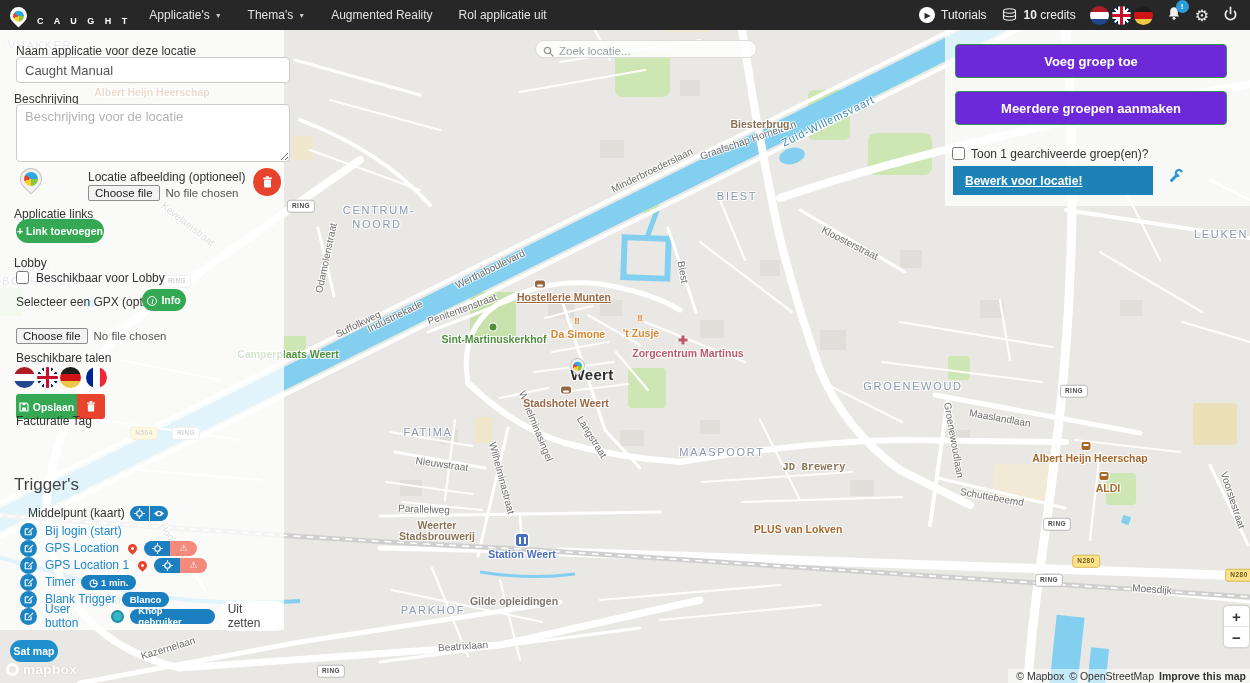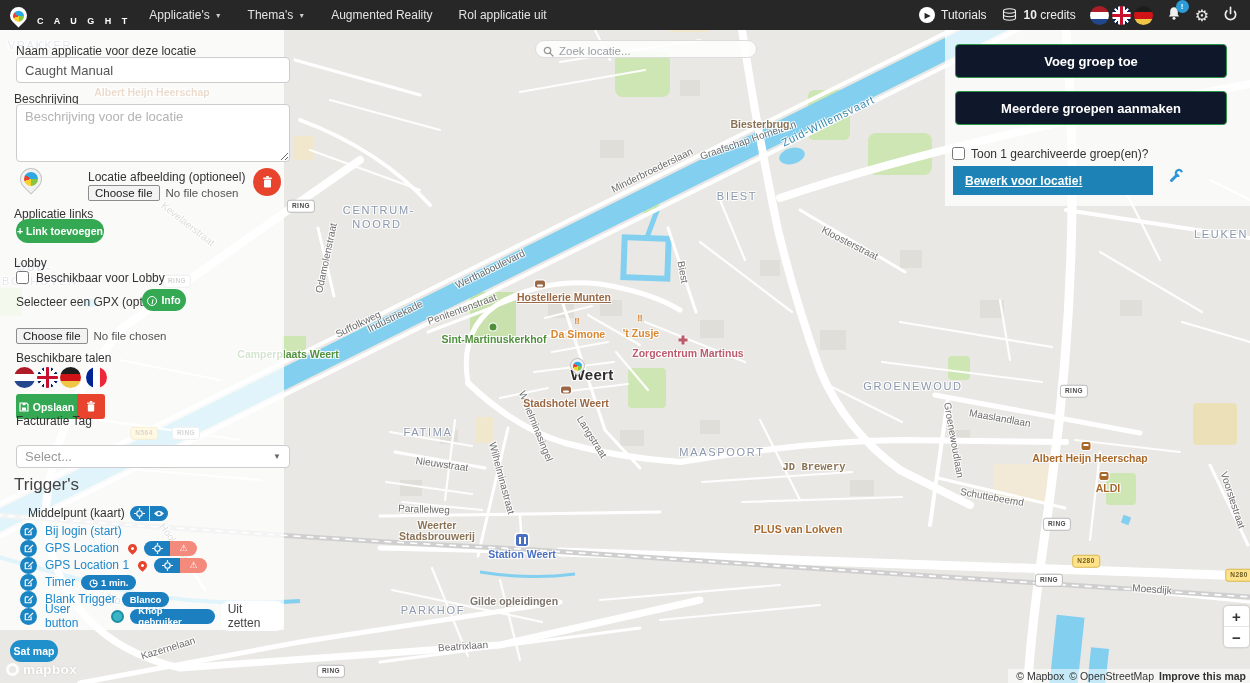--- a/index.html
+++ b/index.html
@@ -132,21 +132,21 @@
     align-items:center;justify-content:center;font-size:7px;margin-right:4px;font-style:italic;font-weight:700}
   #lang-flags{position:absolute;left:14px;top:337px;display:flex;gap:2px}
   #lang-flags .flag{width:21px;height:21px}
   #lang-flags .flag:last-child{margin-left:3px}
   .form-logo{left:20px;top:138px;width:22px;height:22px}
   .form-logo::after{width:14px;height:14px}
 
   
   #right-ui{position:absolute;left:945px;top:30px;width:305px;height:176px;
     background:rgba(255,255,255,.72);z-index:20}
-  .big-green{position:absolute;left:10px;width:272px;height:34px;background:#0f172a;border:1px solid #2d9449;
+  .big-green{position:absolute;left:10px;width:272px;height:34px;background:#6d28d9;border:1px solid #2d9449;
     border-radius:4px;color:#fff;font-size:13px;font-weight:700;cursor:pointer;font-family:inherit}
   .teal-bar{position:absolute;left:8px;top:136px;width:200px;height:29px;background:#1d82b6;border:none;
     color:#fff;font-size:12px;font-weight:700;text-decoration:underline;text-align:left;
     padding-left:12px;cursor:pointer;font-family:inherit}
   #wrench{position:absolute;left:1168px;top:168px;z-index:21;cursor:pointer}
 
   
   #search{position:absolute;left:535px;top:40px;width:222px;height:18px;z-index:15;
     background:rgba(255,255,255,.85);border:1px solid #ddd;border-radius:9px;display:flex;align-items:flex-end}
   #search input{border:none;outline:none;background:transparent;font-size:11.5px;color:#666;
@@ -503,24 +503,20 @@
     </button>
     <button class="del-btn">
       <svg width="10" height="11" viewBox="0 0 11 12">
         <rect x="2" y="3.5" width="7" height="8" rx="1" fill="#fff"></rect>
         <rect x="1" y="1.5" width="9" height="1.6" rx=".8" fill="#fff"></rect>
         <rect x="4" y="0" width="3" height="1.8" rx=".8" fill="#fff"></rect>
       </svg>
     </button>
 
     <span class="lbl" style="left:16px;top:384px">Facturatie Tag</span>
-    <div class="select">
-      <span class="ph">Select...</span>
-      <span class="car">▼</span>
-    </div>
 
     <span class="trig-title">Trigger's</span>
 
     <div class="mid-row">
       <span class="mid-lab">Middelpunt (kaart)</span>
       <span class="mid-pill">
         <span class="mid-seg">
           <svg width="11" height="11" viewBox="0 0 12 12">
             <circle cx="6" cy="6" r="3" fill="none" stroke="#fff" stroke-width="1.3"></circle>
             <path d="M6 0v2.2M6 9.8V12M0 6h2.2M9.8 6H12" stroke="#fff" stroke-width="1.3"></path>

